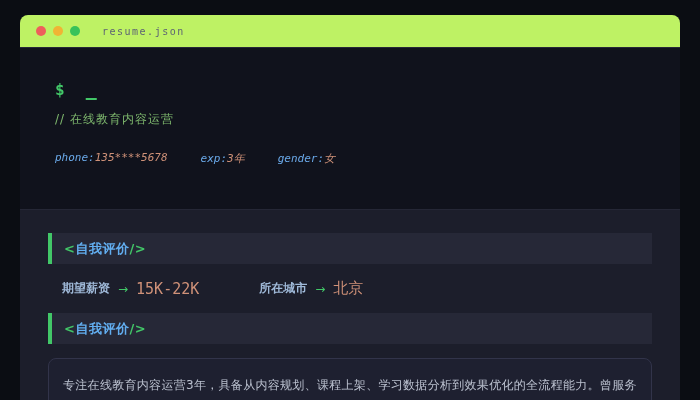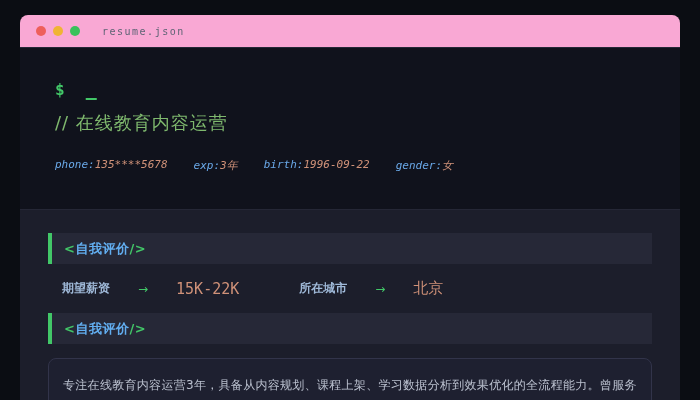--- a/index.html
+++ b/index.html
@@ -6,54 +6,54 @@
   html,body { width:700px; height:400px; overflow:hidden; }
   body { background:#0b0d13; font-family:"DejaVu Sans", sans-serif; }
 
   .window {
     position:absolute; left:20px; top:15px; width:660px; height:385px;
     border-radius:8px 8px 0 0; overflow:hidden; background:#10121c;
   }
 
   
   .titlebar {
-    height:33px; background:#f9a8d4; border-bottom:1px solid #262837;
+    height:33px; background:#bef264; border-bottom:1px solid #262837;
     display:flex; align-items:center; padding-left:16px;
   }
   .dot { width:10px; height:10px; border-radius:50%; margin-right:7px; }
   .dot-red { background:#ee5f5b; }
   .dot-yellow { background:#f0b434; }
   .dot-green { background:#39c25a; }
   .win-title {
     margin-left:15px; font-family:"DejaVu Sans Mono", monospace;
     font-size:10px; color:#5d6374; letter-spacing:1.5px;
   }
 
   
   .header { background:#10121c; border-bottom:1px solid #252736; padding:27px 35px 0 35px; height:162px; }
   .name-line { display:flex; align-items:baseline; }
   .prompt { color:#42c768; font-family:"DejaVu Sans Mono", monospace; font-size:16px; font-weight:bold; margin-right:11px; }
   .name { color:#edeef4; font-size:27px; font-weight:bold; letter-spacing:2px; }
   .cursor { color:#42c768; font-size:22px; font-weight:bold; margin-left:10px; }
-  .subtitle { margin-top:11px; color:#7fb96e; font-size:18px; letter-spacing:1px; }
-  .contact { margin-top:23px; display:flex; gap:26px; font-family:"DejaVu Sans Mono", monospace; font-style:italic; font-size:11px; white-space:nowrap; }
+  .subtitle { margin-top:11px; color:#7fb96e; font-size:12px; letter-spacing:1px; }
+  .contact { margin-top:23px; display:flex; gap:33px; font-family:"DejaVu Sans Mono", monospace; font-style:italic; font-size:11px; white-space:nowrap; }
   .contact .k { color:#6aa9e9; }
   .contact .v { color:#cf9178; }
 
   
   .page-body { background:#1c1e2b; height:190px; padding:23px 28px 0 28px; }
   .section-bar {
     height:31px; background:#262837; border-left:4px solid #42c768;
     display:flex; align-items:center; padding-left:12px;
     font-size:13px; font-weight:bold; letter-spacing:0.5px;
   }
   .tag { color:#42c768; }
   .section-title { color:#62aef0; }
   .intent-row { height:49px; display:flex; align-items:center; gap:60px; padding-left:14px; font-size:12px; }
-  .intent-item { display:flex; align-items:center; white-space:nowrap;gap:20px; }
+  .intent-item { display:flex; align-items:center; white-space:nowrap; }
   .intent-label { color:#9fb9d8; font-weight:bold; }
   .arrow { color:#42c768; margin:0 8px; font-size:12px; }
   .intent-value { color:#cf9178; font-family:"DejaVu Sans Mono", "DejaVu Sans", monospace; font-size:15px; }
   .summary-card {
     margin-top:14px; border:1px solid #32344a; border-radius:8px;
     background:#1e2030; padding:15px 14px; 
   }
   .summary-text { color:#bcc2d0; font-size:12px; line-height:22px; letter-spacing:0.3px; }
 </style>
 </head>
@@ -70,21 +70,20 @@
 
   <div class="header">
     <div class="name-line">
       <span class="prompt">$</span>
       <span class="cursor">_</span>
     </div>
     <div class="subtitle">// 在线教育内容运营</div>
     <div class="contact">
       <span class="contact-item"><span class="k">phone:</span><span class="v">135****5678</span></span>
       <span class="contact-item"><span class="k">exp:</span><span class="v">3年</span></span>
-      <span class="contact-item"><span class="k">birth:</span><span class="v">1996-09-22</span></span>
       <span class="contact-item"><span class="k">gender:</span><span class="v">女</span></span>
     </div>
   </div>
 
   <div class="page-body">
 
     <div class="section-bar">
       <span class="tag">&lt;</span>
         <span class="section-title">自我评价</span>
         <span class="tag">/&gt;</span>

